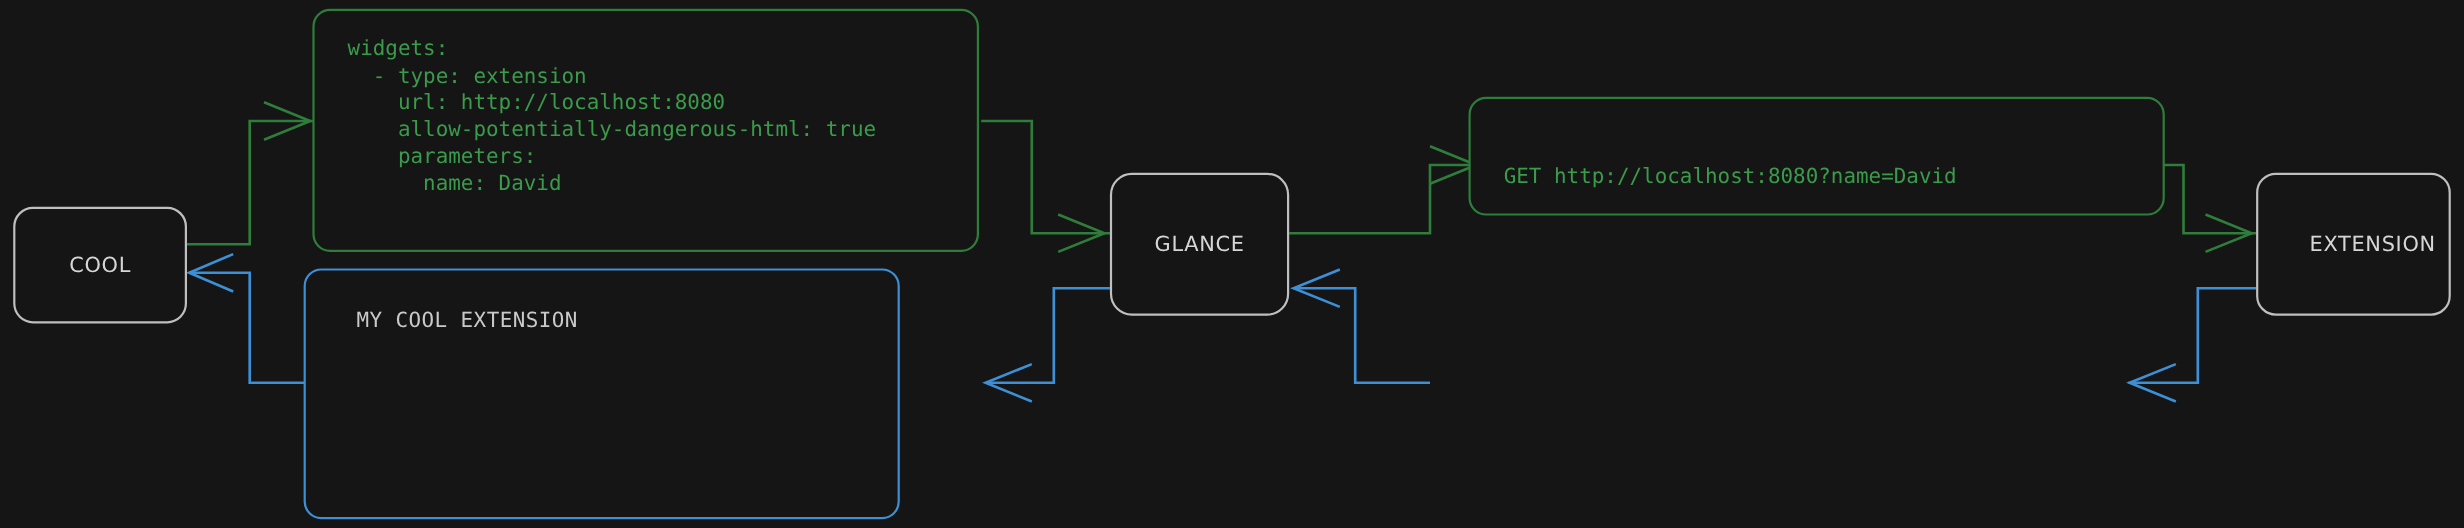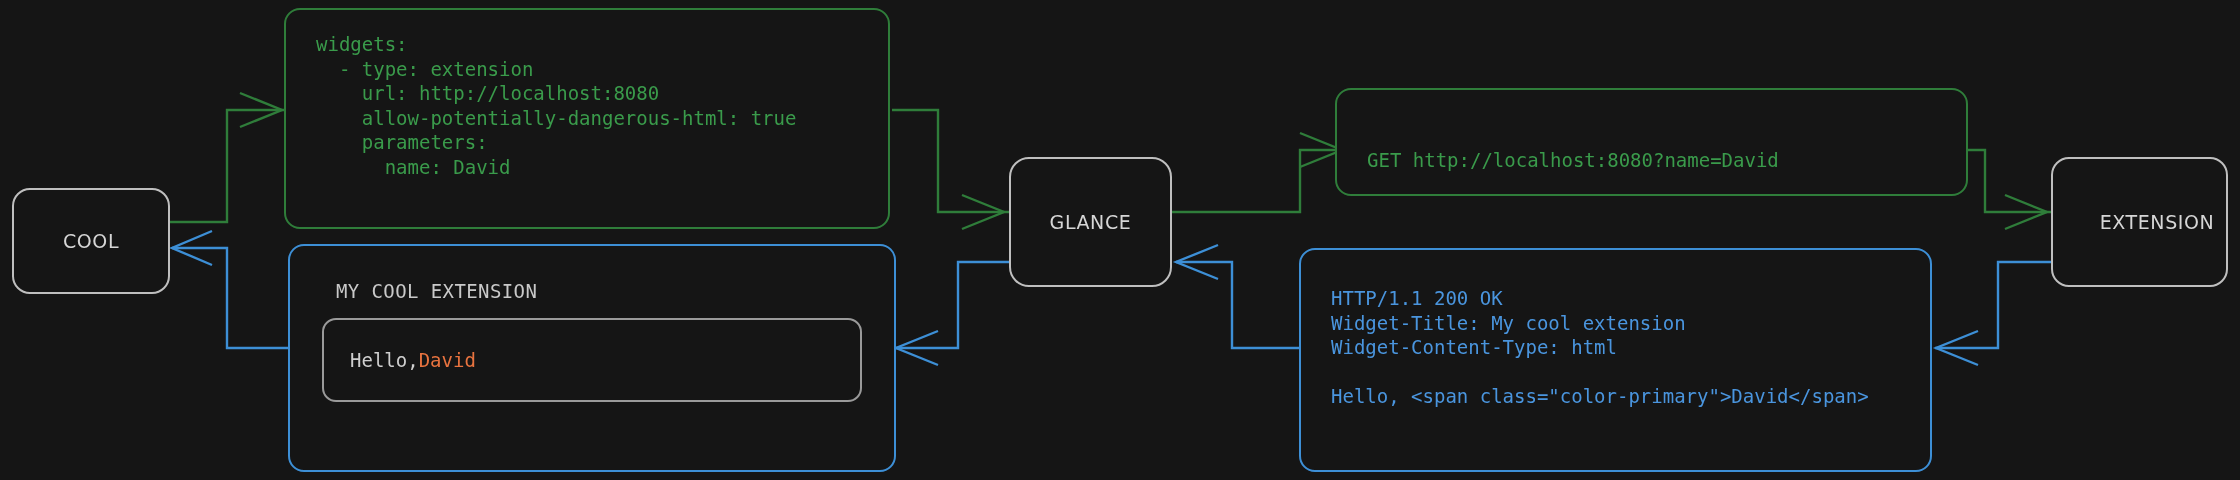--- a/index.html
+++ b/index.html
@@ -155,33 +155,22 @@
 
   <div class="card green" style="left:284px; top:8px; width:606px; height:221px;">
     <pre class="code green">widgets:
   - type: extension
     url: http://localhost:8080
     allow-potentially-dangerous-html: true
     parameters:
       name: David</pre>
   </div>
 
-  <div class="widget-preview" style="left:288px; top:244px; width:608px; height:228px;">
+  <div class="widget-preview" style="left:276px; top:244px; width:542px; height:228px;">
     <div class="widget-title">MY COOL EXTENSION</div>
-    <div class="widget-body">
-      <span class="widget-text">Hello, </span>
-        <span class="widget-text accent-name">David</span>
-    </div>
   </div>
 
   <div class="card green" style="left:1299px; top:88px; width:633px; height:108px; display:flex; align-items:flex-end;margin-left:36px;">
     <pre class="code green">GET http://localhost:8080?name=David</pre>
   </div>
 
-  <div class="card blue" style="left:1299px; top:248px; width:633px; height:224px;">
-    <pre class="code blue" style="margin-top:14px;">HTTP/1.1 200 OK
-Widget-Title: My cool extension
-Widget-Content-Type: html
-
-Hello, &lt;span class="color-primary"&gt;David&lt;/span&gt;</pre>
-  </div>
 
 </div>
 
 </body></html>

